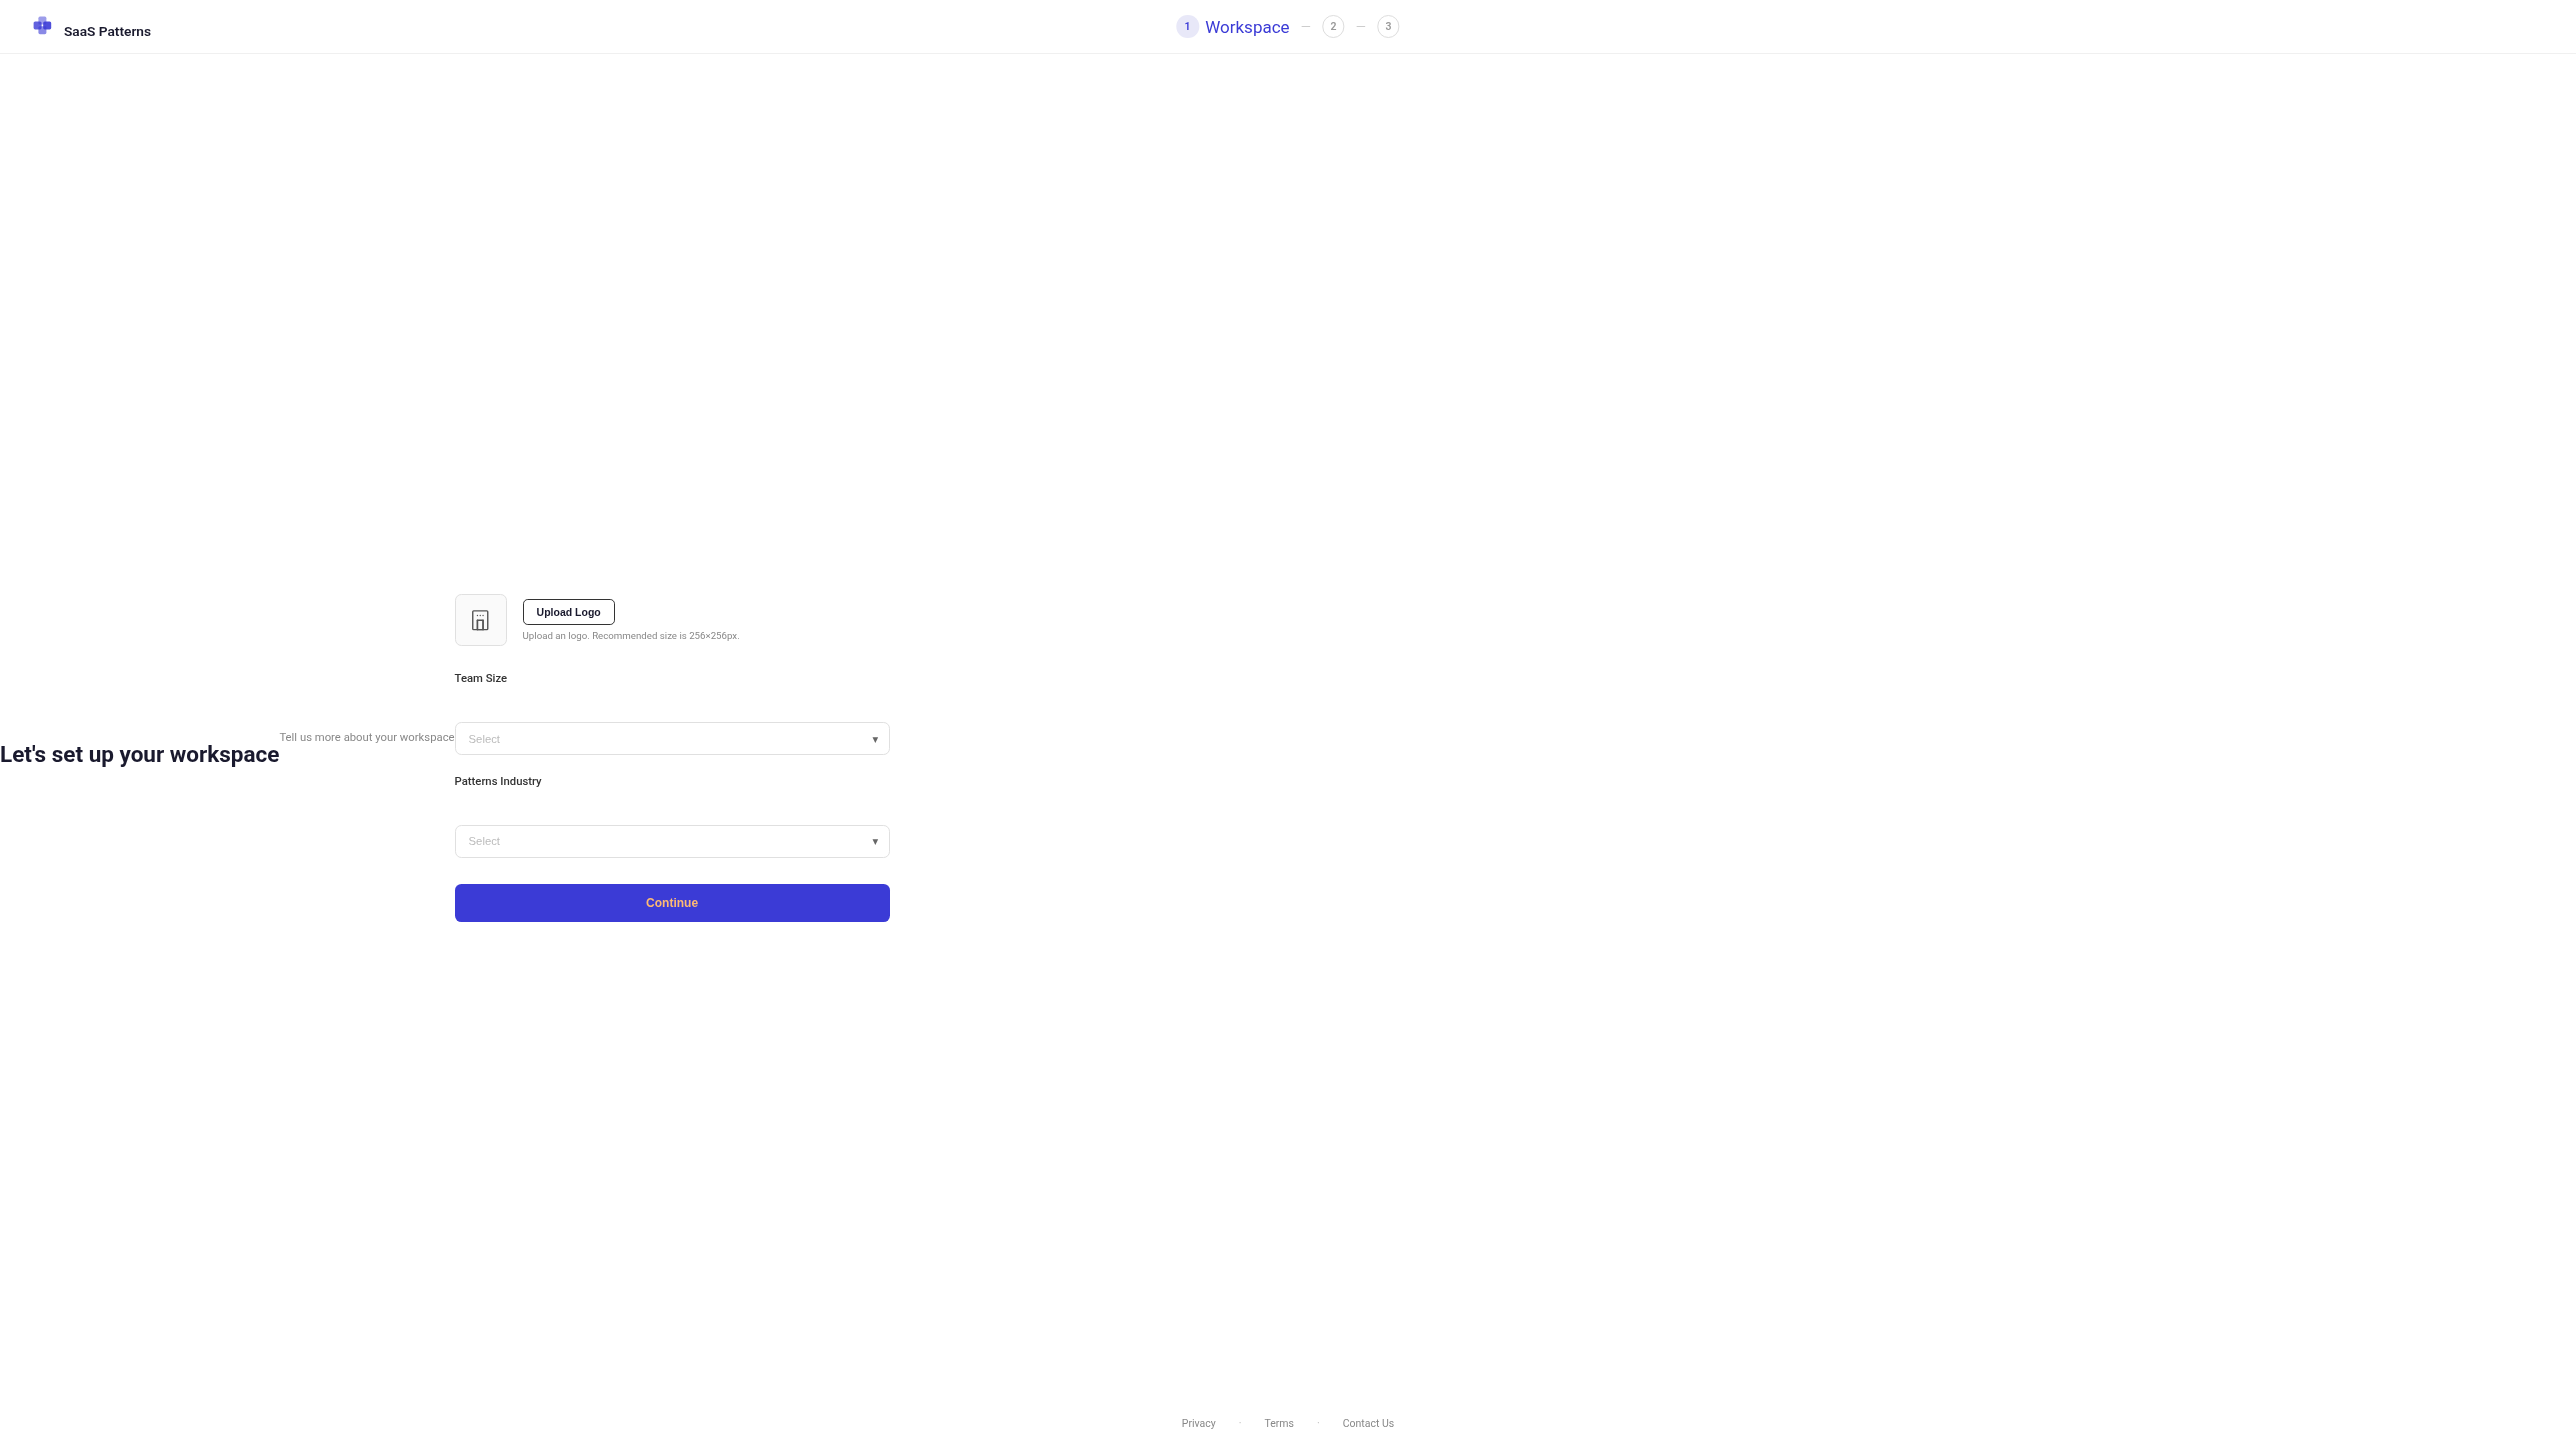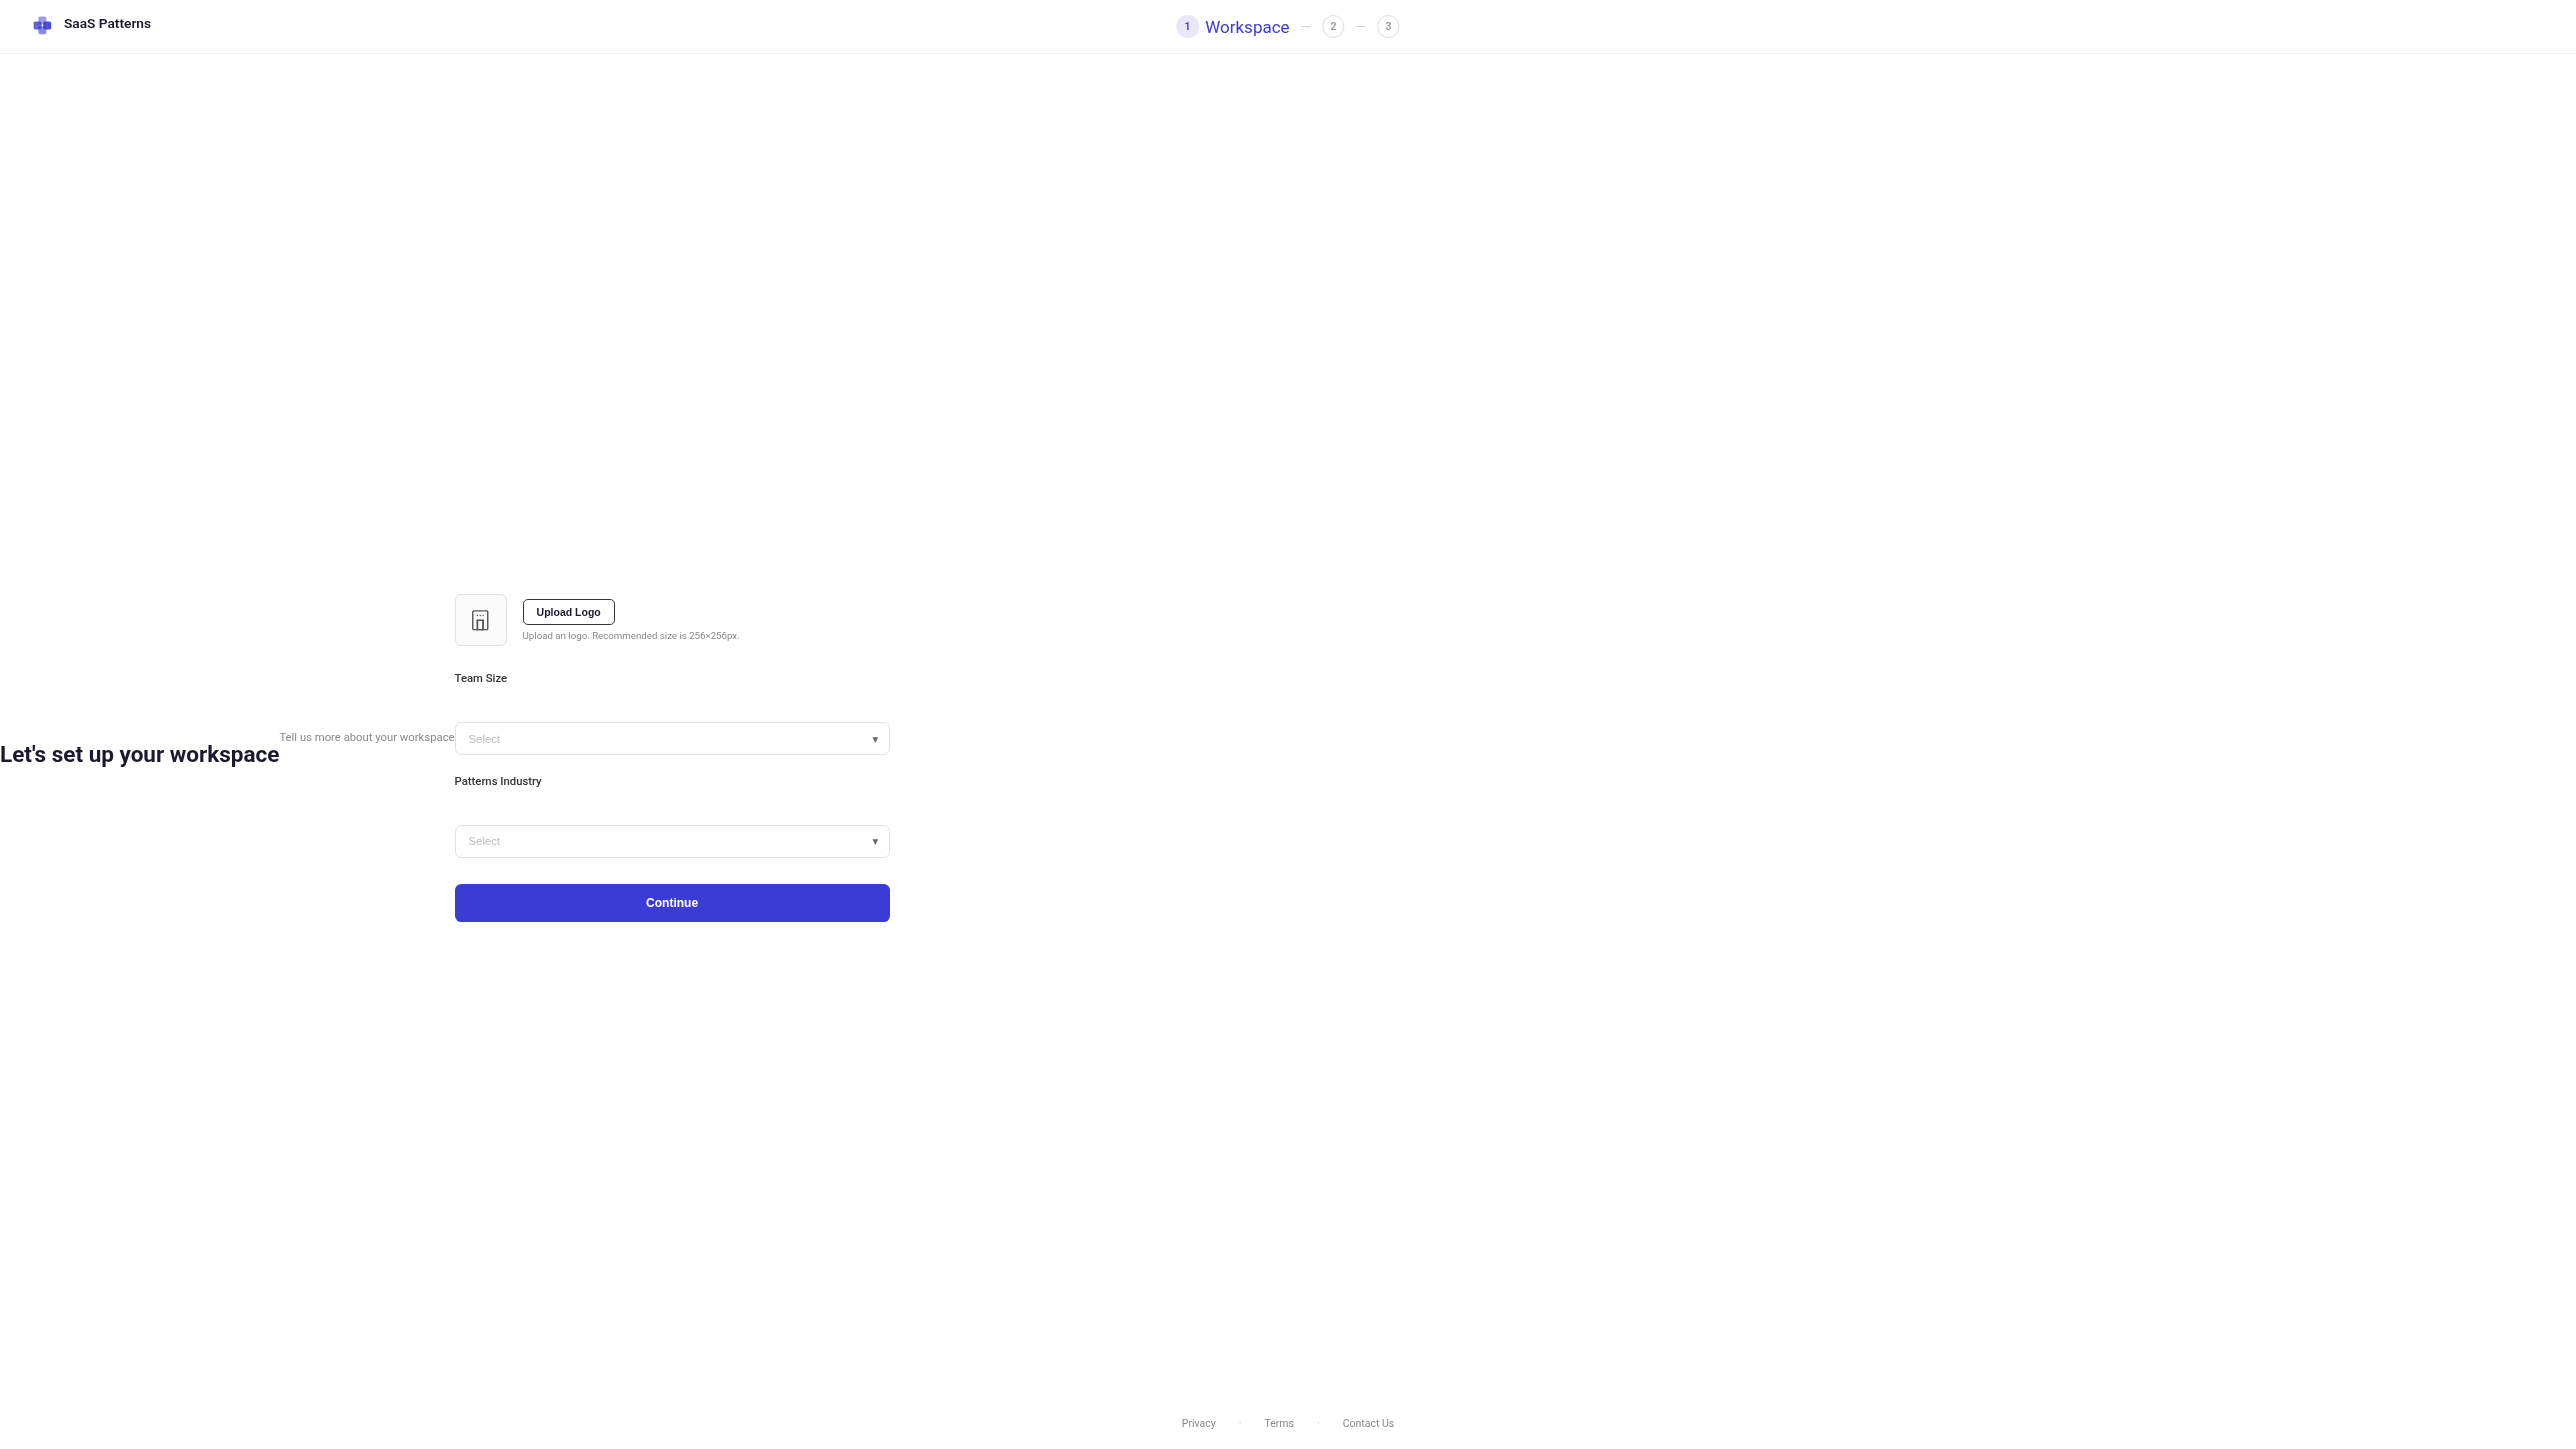--- a/index.html
+++ b/index.html
@@ -20,21 +20,21 @@
     .header {
       display: flex;
       align-items: center;
       justify-content: space-between;
       padding: 14.5px 32px;
       border-bottom: 0.8px solid #f0f0f0;
     }
 
     .logo-area {
       display: flex;
-      align-items: flex-start;
+      align-items: flex-end;
       gap: 8px;
     }
 
     .logo-icon {
       width: 24px;
       height: 24px;
     }
 
     .logo-text {
       font-size: 13.7px;
@@ -220,21 +220,21 @@
       color: #666;
       pointer-events: none;
       font-size: 11.3px;
     }
 
     
     .continue-btn {
       width: 100%;
       padding: 12px;
       background: #3b3bd6;
-      color: #ffffff;
+      color: #fdba74;
       border: none;
       border-radius: 6.4px;
       font-size: 12px;
       font-weight: 600;
       cursor: pointer;
       margin-top: 6.4px;
     }
 
     
     .footer {

